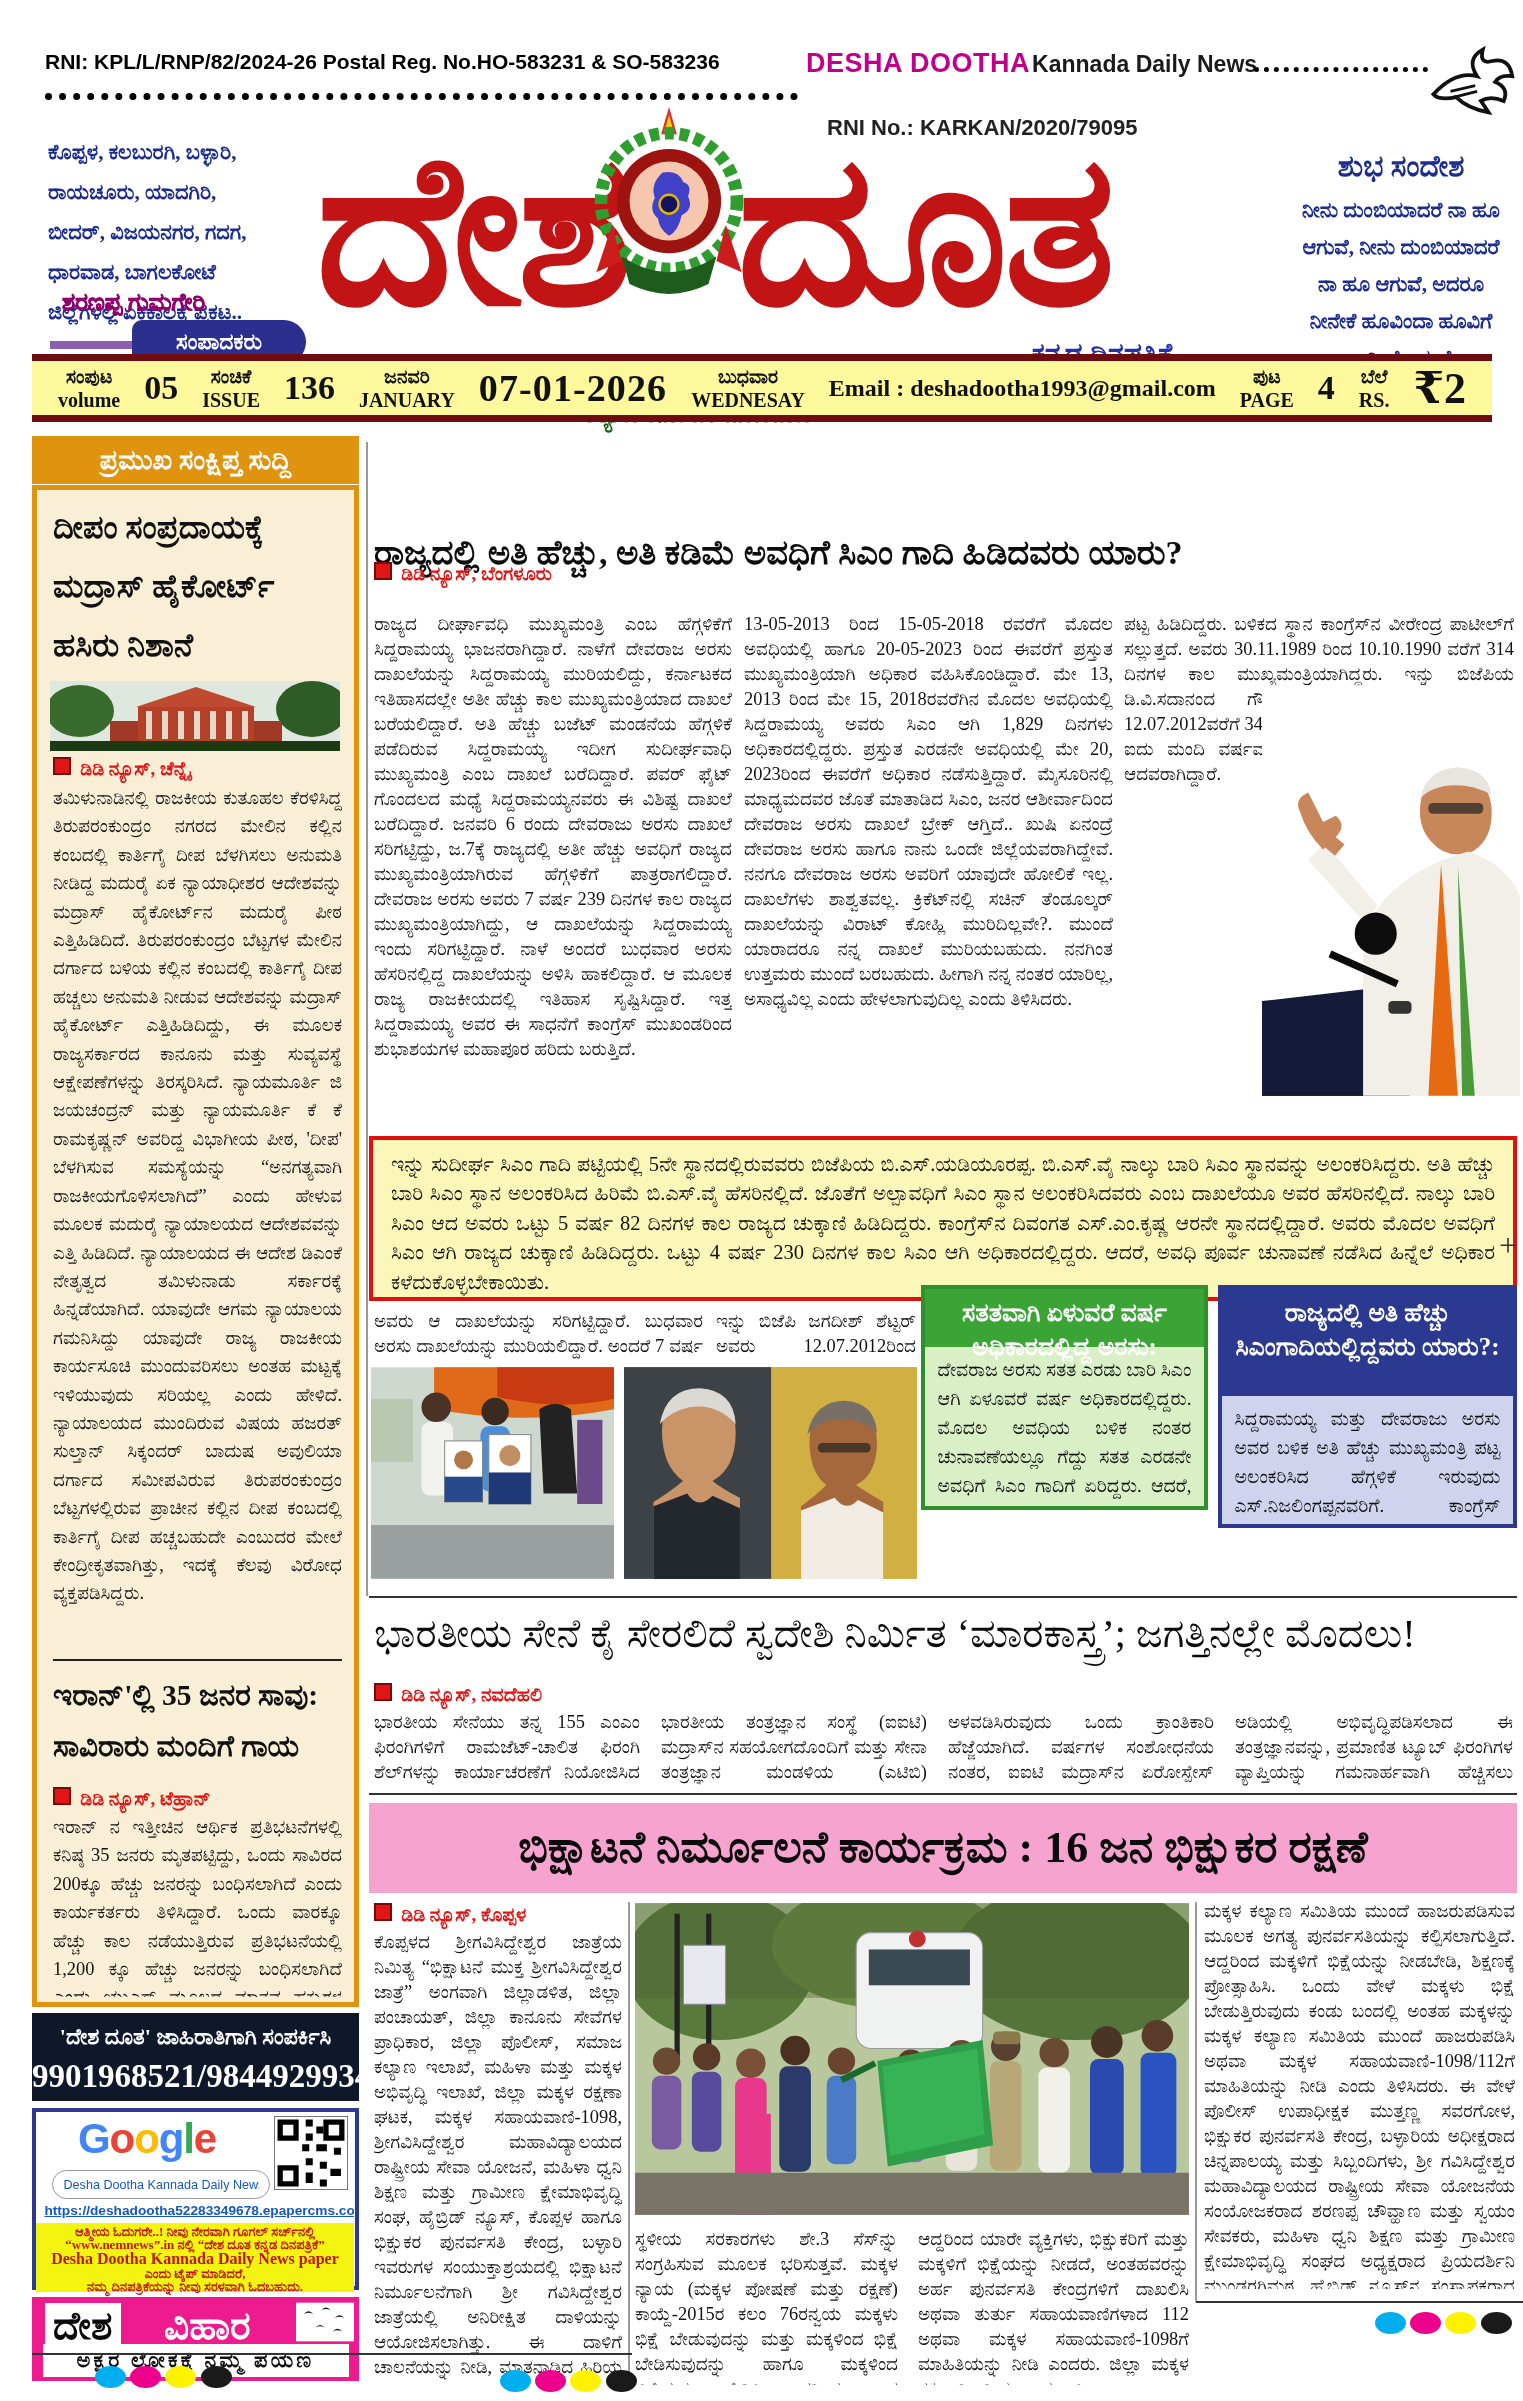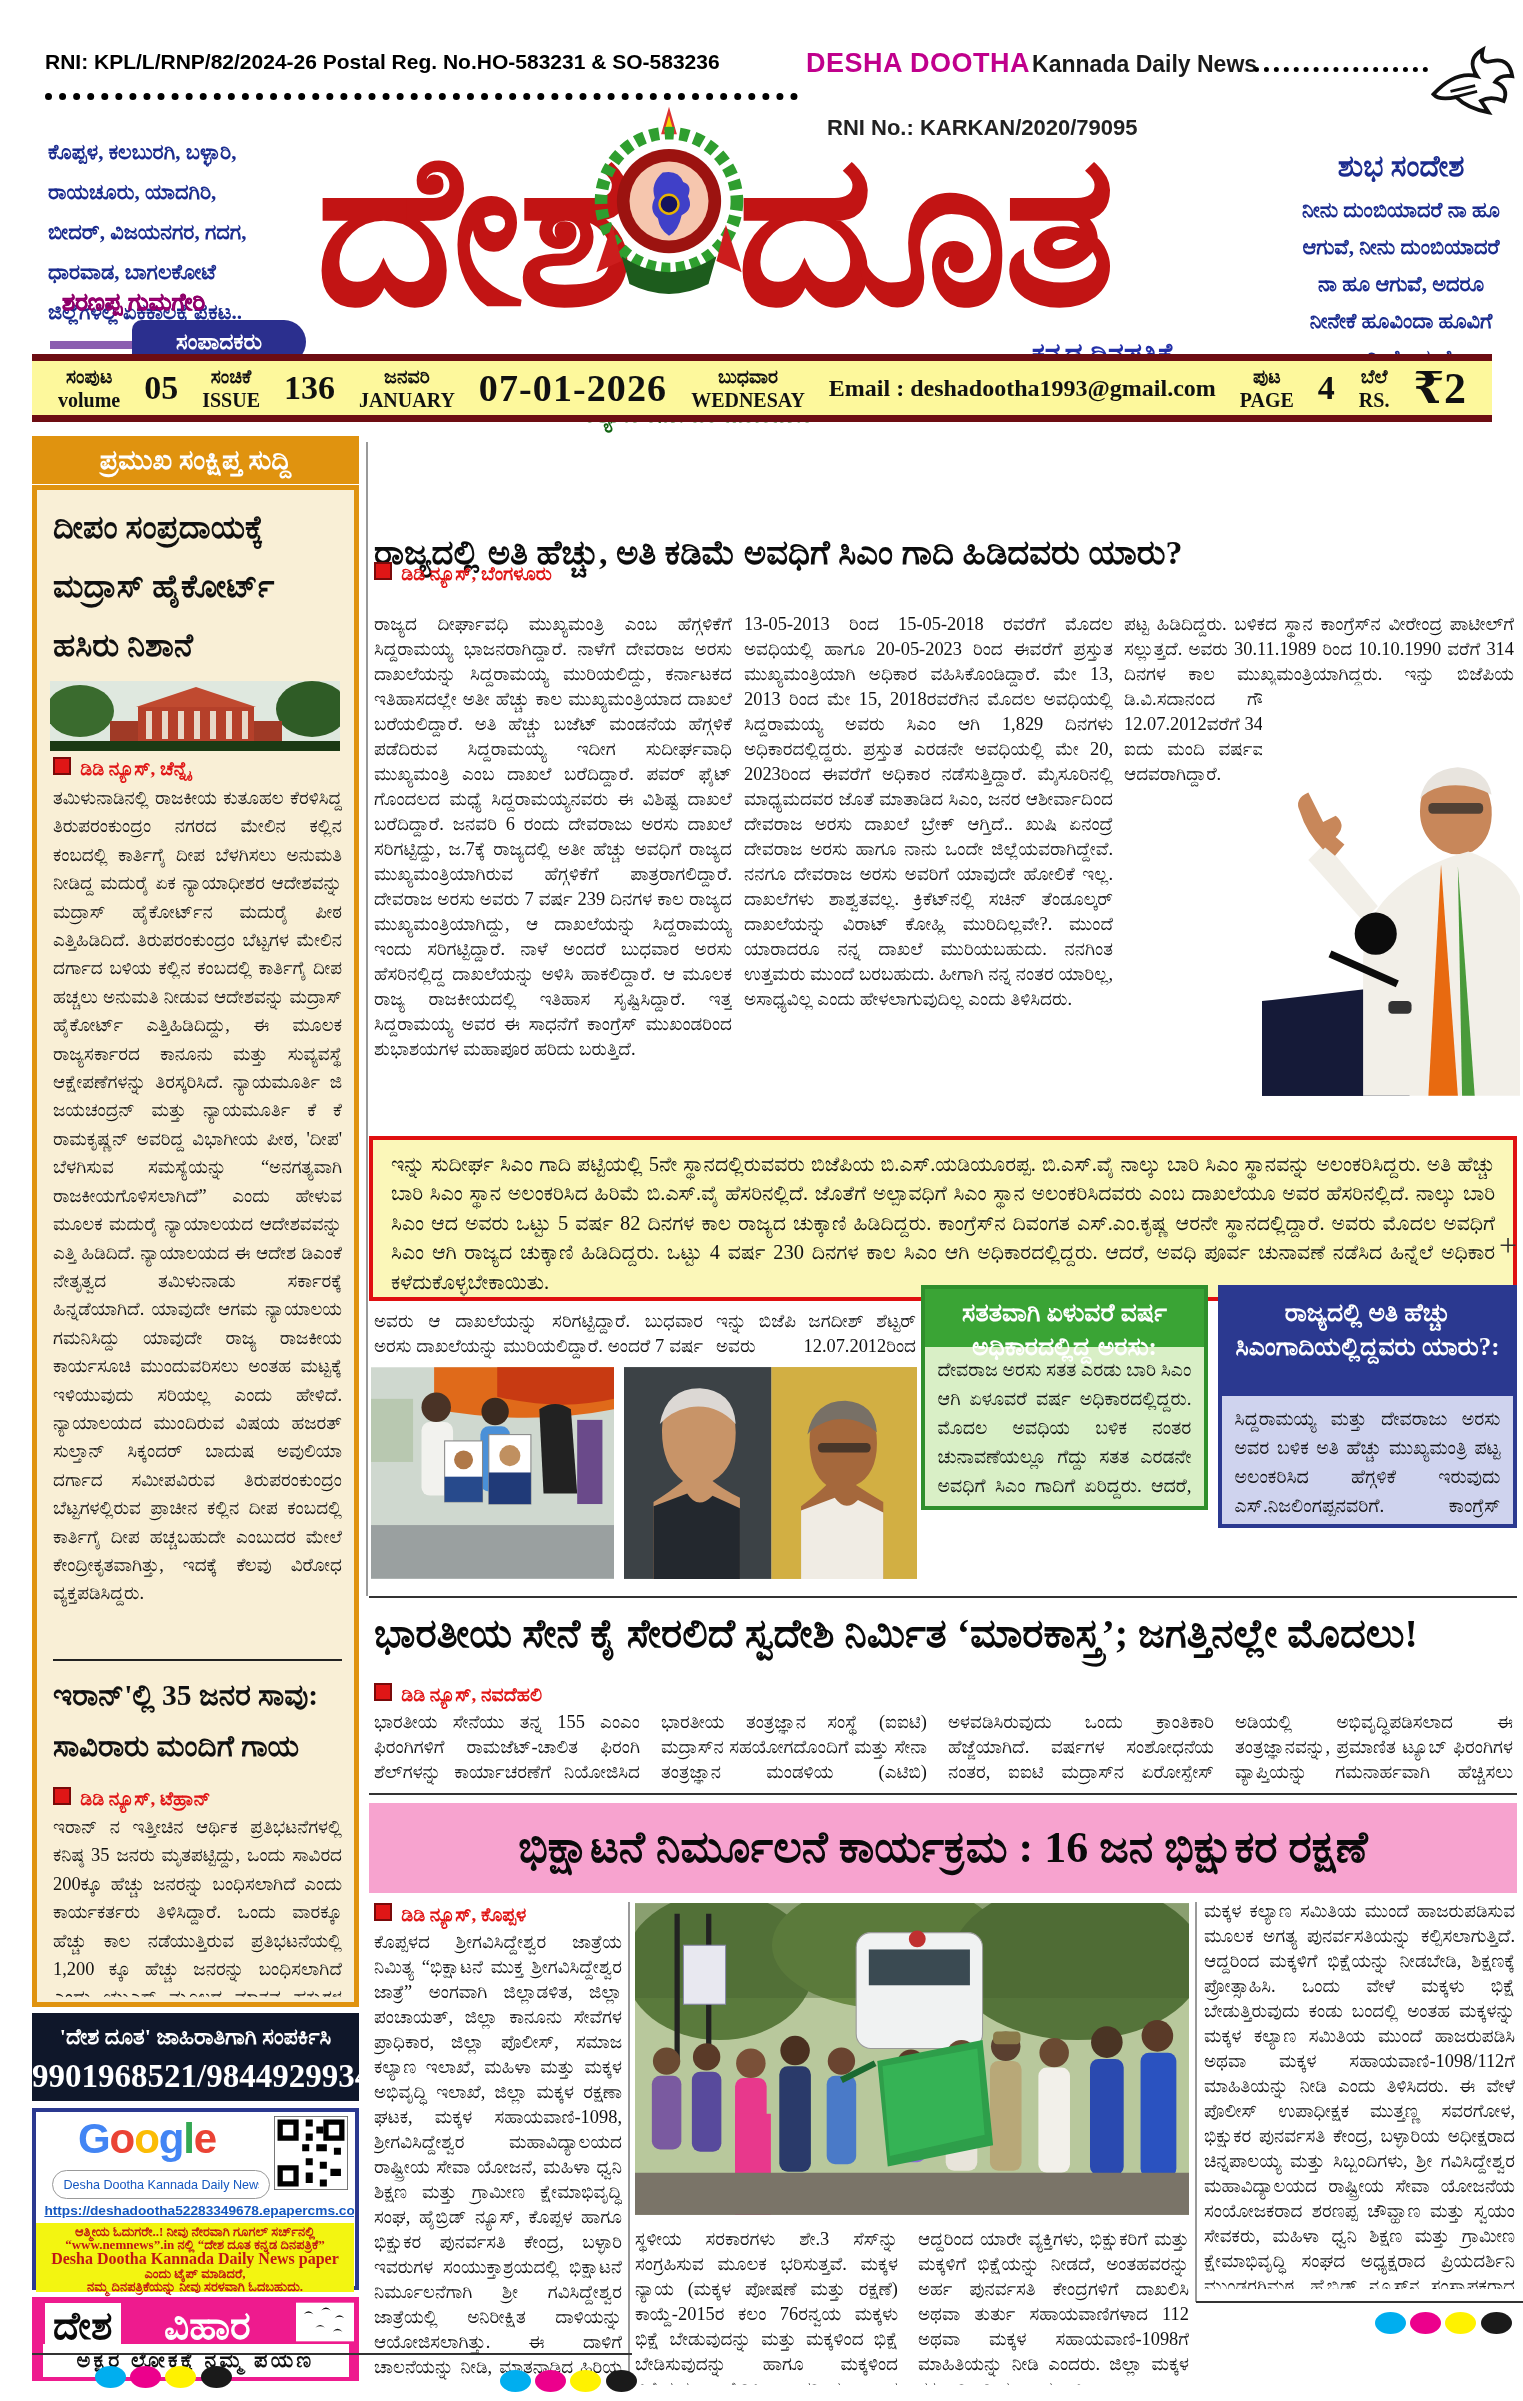--- a/index.html
+++ b/index.html
@@ -45,21 +45,21 @@
   .lead-h{font-weight:900;font-size:53px;line-height:58px;color:#6d1012;letter-spacing:-1.1px;}
   .lead-hl{color:#1a7ac6;}
   .lead-sub{font-weight:900;font-size:34px;color:#0d0d0d;}
   .body-col{font-size:18.4px;line-height:25px;}
   .redbar{background:#ec1c24;color:#fff;font-weight:900;font-size:31px;text-align:center;line-height:41px;}
   .yellowbox{background:#fbf7b9;border:4.2px solid #e01010;box-sizing:border-box;font-size:20.5px;line-height:29.5px;padding:9.5px 18px;}
   .gbox-h{background:#3aa435;color:#fff;font-weight:900;font-size:25px;text-align:center;line-height:34px;padding-top:7.4px;}
   .gbox-b{background:#d9efc6;border:4.2px solid #2f8f2c;border-top:none;box-sizing:border-box;font-size:19px;line-height:29px;padding:8.4px 12.6px;}
   .bbox-h{background:#2b3990;color:#fff;font-weight:900;font-size:25px;text-align:center;line-height:34px;padding-top:7.4px;}
   .bbox-b{background:#cfd3ee;border:4.2px solid #2b3990;border-top:none;box-sizing:border-box;font-size:19px;line-height:29px;padding:8.4px 12.6px;}
-  .army-h{font-weight:700;font-size:40px;color:#0b0b0b;}
+  .army-h{font-weight:400;font-size:40px;color:#0b0b0b;}
   .pinkbar{background:#f7a3cf;color:#0b0b0b;font-weight:900;font-size:44px;text-align:center;line-height:90px;}
   
   .adred{background:#0f172a;color:#fff;text-align:center;}
   .adred .l1{font-weight:900;font-size:22px;line-height:39px;}
   .adred .l2{font-family:"Liberation Serif",serif;font-weight:900;font-size:33px;line-height:40px;}
   .gad{background:#fff;border:4.2px solid #2b3990;box-sizing:border-box;}
   .glogo{font-family:"Liberation Sans",sans-serif;font-weight:bold;font-size:42px;letter-spacing:-1.1px;}
   .gsearch{border:1.6px solid #999;border-radius:21px;height:27px;display:flex;align-items:center;padding:0 10.5px;
            font-family:"Liberation Sans",sans-serif;font-size:12.6px;color:#1558c0;}
   .gurl{font-family:"Liberation Sans",sans-serif;font-weight:bold;font-size:13.7px;color:#1558c0;text-decoration:underline;}

